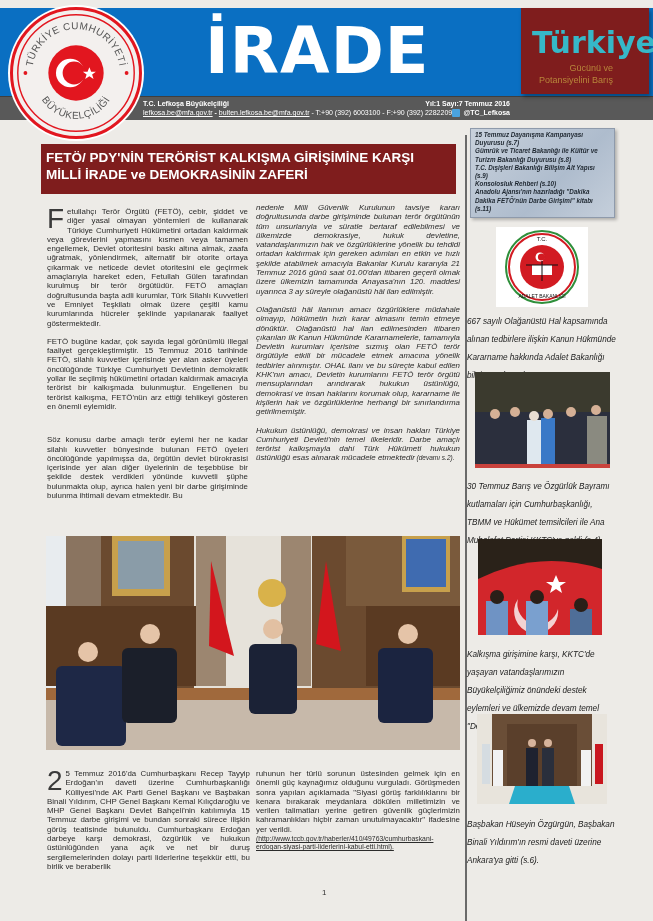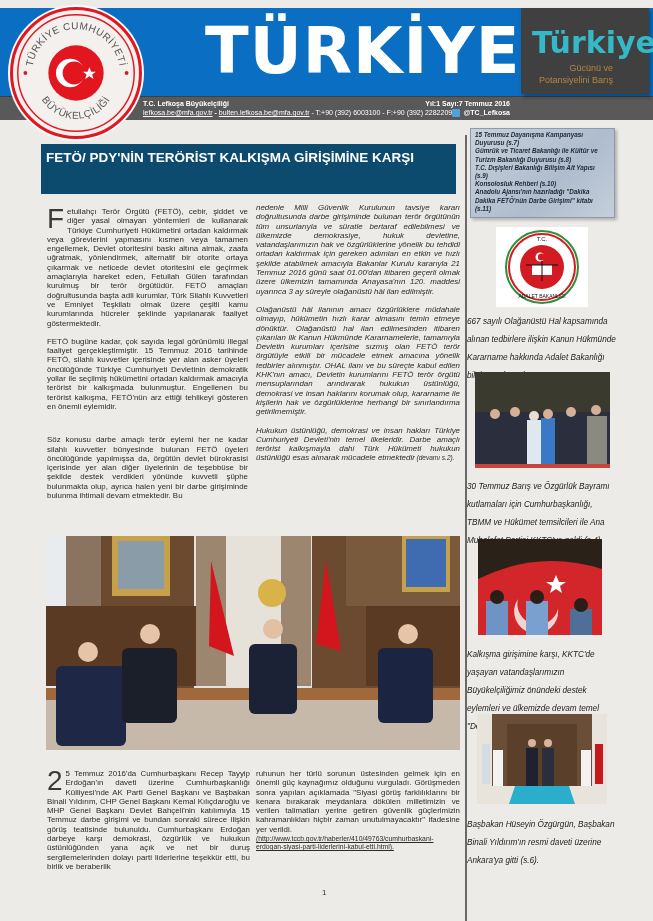--- a/index.html
+++ b/index.html
@@ -12,51 +12,51 @@
 
   .seal { position: absolute; left: 10px; top: 7px; width: 132px; height: 132px; border-radius: 50%; background: #f3f0ee; border: 3px solid #e2161f; box-shadow: 0 0 0 2px #fff; }
   .seal svg { width: 100%; height: 100%; }
 
   .header-info { position: absolute; left: 143px; top: 97px; width: 510px; height: 22px; font-size: 7px; color: #ffffff; font-weight: bold; }
   .hi-left { position: absolute; left: 0; top: 2px; line-height: 9px; }
   .hi-left .u { text-decoration: underline; font-weight: normal; }
   .hi-right { position: absolute; right: 143px; top: 2px; line-height: 9px; text-align: right; }
   .hi-right .tw { display: inline-block; width: 8px; height: 8px; background: #4aa3df; vertical-align: middle; margin-right: 3px; border-radius: 1px; }
 
-  .brand-box { position: absolute; left: 521px; top: 8px; width: 128px; height: 86px; background: #404040; box-shadow: 2px 3px 4px rgba(0,0,0,0.35); }
+  .brand-box { position: absolute; left: 521px; top: 8px; width: 128px; height: 86px; background: #7f1d1d; box-shadow: 2px 3px 4px rgba(0,0,0,0.35); }
   .brand-name { position: absolute; left: 11px; top: 20px; font-size: 30px; font-weight: bold; color: #36b8c8; letter-spacing: 0px; font-family: "DejaVu Sans", sans-serif; line-height: 30px; }
   .brand-sub { position: absolute; left: 18px; top: 54px; font-size: 9px; color: #b8863b; line-height: 12px; text-align: right; }
 
   .toc { position: absolute; left: 470px; top: 128px; width: 145px; height: 90px; background: linear-gradient(135deg, #c8d1dc 0%, #aebccd 60%, #c5cfdb 100%); border: 1px solid #8e9aab; box-shadow: 2px 2px 3px rgba(0,0,0,0.25); padding: 2px 4px; }
   .toc div { font-size: 6.3px; font-style: italic; font-weight: bold; color: #1e2730; line-height: 8.2px; }
 
   .vrule { position: absolute; left: 465px; top: 135px; width: 2px; height: 786px; background: #6a6a6a; }
 
-  .headline { position: absolute; left: 41px; top: 144px; width: 415px; height: 50px; background: #0c4a6e; padding: 5px 5px; }
+  .headline { position: absolute; left: 41px; top: 144px; width: 415px; height: 50px; background: #7f1d1d; padding: 5px 5px; }
   .headline div { color: #ffffff; font-weight: bold; font-size: 13.5px; line-height: 17px; }
 
   .col { position: absolute; font-size: 7.9px; line-height: 9.3px; text-align: justify; color: #2b2b2b; }
   .col p { margin-bottom: 9px; }
   .drop { float: left; font-size: 28px; line-height: 20px; margin: 2px 3px 0 0; color: #3a3a3a; font-family: "Liberation Sans", sans-serif; }
   .col .small { font-size: 6.5px; }
   .link { text-decoration: underline; font-size: 6.8px; line-height: 8.2px; text-align: left; }
 
   .main-photo { position: absolute; left: 46px; top: 536px; width: 414px; height: 214px; overflow: hidden; background: #5b3a24; }
 
   .side-img { position: absolute; overflow: hidden; }
   .side-cap { position: absolute; left: 467px; width: 150px; font-size: 8.2px; line-height: 18px; color: #222; font-style: italic; }
 
   .page-num { position: absolute; left: 322px; top: 888px; font-size: 8px; color: #333; }
 </style>
 </head>
 <body>
 
 <div class="blue-band"></div>
 <div class="grey-band"></div>
-<div class="title">TÜRKİYE</div>
+<div class="title">İRADE</div>
 
 <div class="seal">
   <svg viewBox="0 0 132 132">
     <defs>
       <path id="arcTop" d="M 20 66 A 46 46 0 0 1 112 66"></path>
       <path id="arcBot" d="M 24 72 A 42 42 0 0 0 108 72"></path>
     </defs>
     <circle cx="66" cy="66" r="61" fill="none" stroke="#e2161f" stroke-width="1.5"></circle>
     <circle cx="66" cy="66" r="29" fill="#e2161f"></circle>
     <circle cx="60" cy="66" r="15" fill="#ffffff"></circle>
@@ -100,20 +100,21 @@
   <div>Konsolosluk Rehberi (s.10)</div>
   <div>Anadolu Ajansı'nın hazırladığı "Dakika</div>
   <div>Dakika FETÖ'nün Darbe Girişimi" kitabı</div>
   <div>(s.11)</div>
 </div>
 
 <div class="vrule"></div>
 
 <div class="headline">
   <div>FETÖ/ PDY'NİN TERÖRİST KALKIŞMA GİRİŞİMİNE KARŞI</div>
+  <div>MİLLİ İRADE ve DEMOKRASİNİN ZAFERİ</div>
 </div>
 
 <div class="col" style="left:47px; top:207px; width:201px;">
   <p><span class="drop">F</span><span>etullahçı Terör Örgütü (FETÖ), cebir, şiddet ve diğer yasal olmayan yöntemleri de kullanarak Türkiye Cumhuriyeti Hükümetini ortadan kaldırmak veya görevlerini yapmasını kısmen veya tamamen engellemek, Devlet otoritesini baskı altına almak, zaafa uğratmak, yönlendirmek, alternatif bir otorite ortaya çıkarmak ve neticede devlet otoritesini ele geçirmek amaçlarıyla hareket eden, Fetullah Gülen tarafından kurulmuş bir terör örgütüdür. FETÖ amaçları doğrultusunda başta adli kurumlar, Türk Silahlı Kuvvetleri ve Emniyet Teşkilatı olmak üzere çeşitli kamu kurumlarında hücreler şeklinde yapılanarak faaliyet göstermektedir.</span></p>
   <p style="margin-top:8px;">FETÖ bugüne kadar, çok sayıda legal görünümlü illegal faaliyet gerçekleştirmiştir. 15 Temmuz 2016 tarihinde FETÖ, silahlı kuvvetler içerisinde yer alan asker üyeleri öncülüğünde Türkiye Cumhuriyeti Devletinin demokratik yollar ile seçilmiş hükümetini ortadan kaldırmak amacıyla terörist bir kalkışmada bulunmuştur. Engellenen bu terörist kalkışma, FETÖ'nün arz ettiği tehlikeyi gösteren en önemli eylemidir.</p>
   <p style="margin-top:24px;">Söz konusu darbe amaçlı terör eylemi her ne kadar silahlı kuvvetler bünyesinde bulunan FETÖ üyeleri öncülüğünde yapılmışsa da, örgütün devlet bürokrasisi içerisinde yer alan diğer üyelerinin de teşebbüse bir şekilde destek verdikleri yönünde kuvvetli şüphe bulunmakta olup, ayrıca halen yeni bir darbe girişiminde bulunma ihtimali devam etmektedir. Bu</p>
 </div>
 
 <div class="col" style="left:256px; top:203px; width:204px;font-style:italic;">
   <p>nedenle Milli Güvenlik Kurulunun tavsiye kararı doğrultusunda darbe girişiminde bulunan terör örgütünün tüm unsurlarıyla ve süratle bertaraf edilebilmesi ve ülkemizde demokrasiye, hukuk devletine, vatandaşlarımızın hak ve özgürlüklerine yönelik bu tehdidi ortadan kaldırmak için gereken adımları en etkin ve hızlı şekilde atabilmek amacıyla Bakanlar Kurulu kararıyla 21 Temmuz 2016 günü saat 01.00'dan itibaren geçerli olmak üzere ülkemizin tamamında Anayasa'nın 120. maddesi uyarınca 3 ay süreyle olağanüstü hâl ilan edilmiştir.</p>

